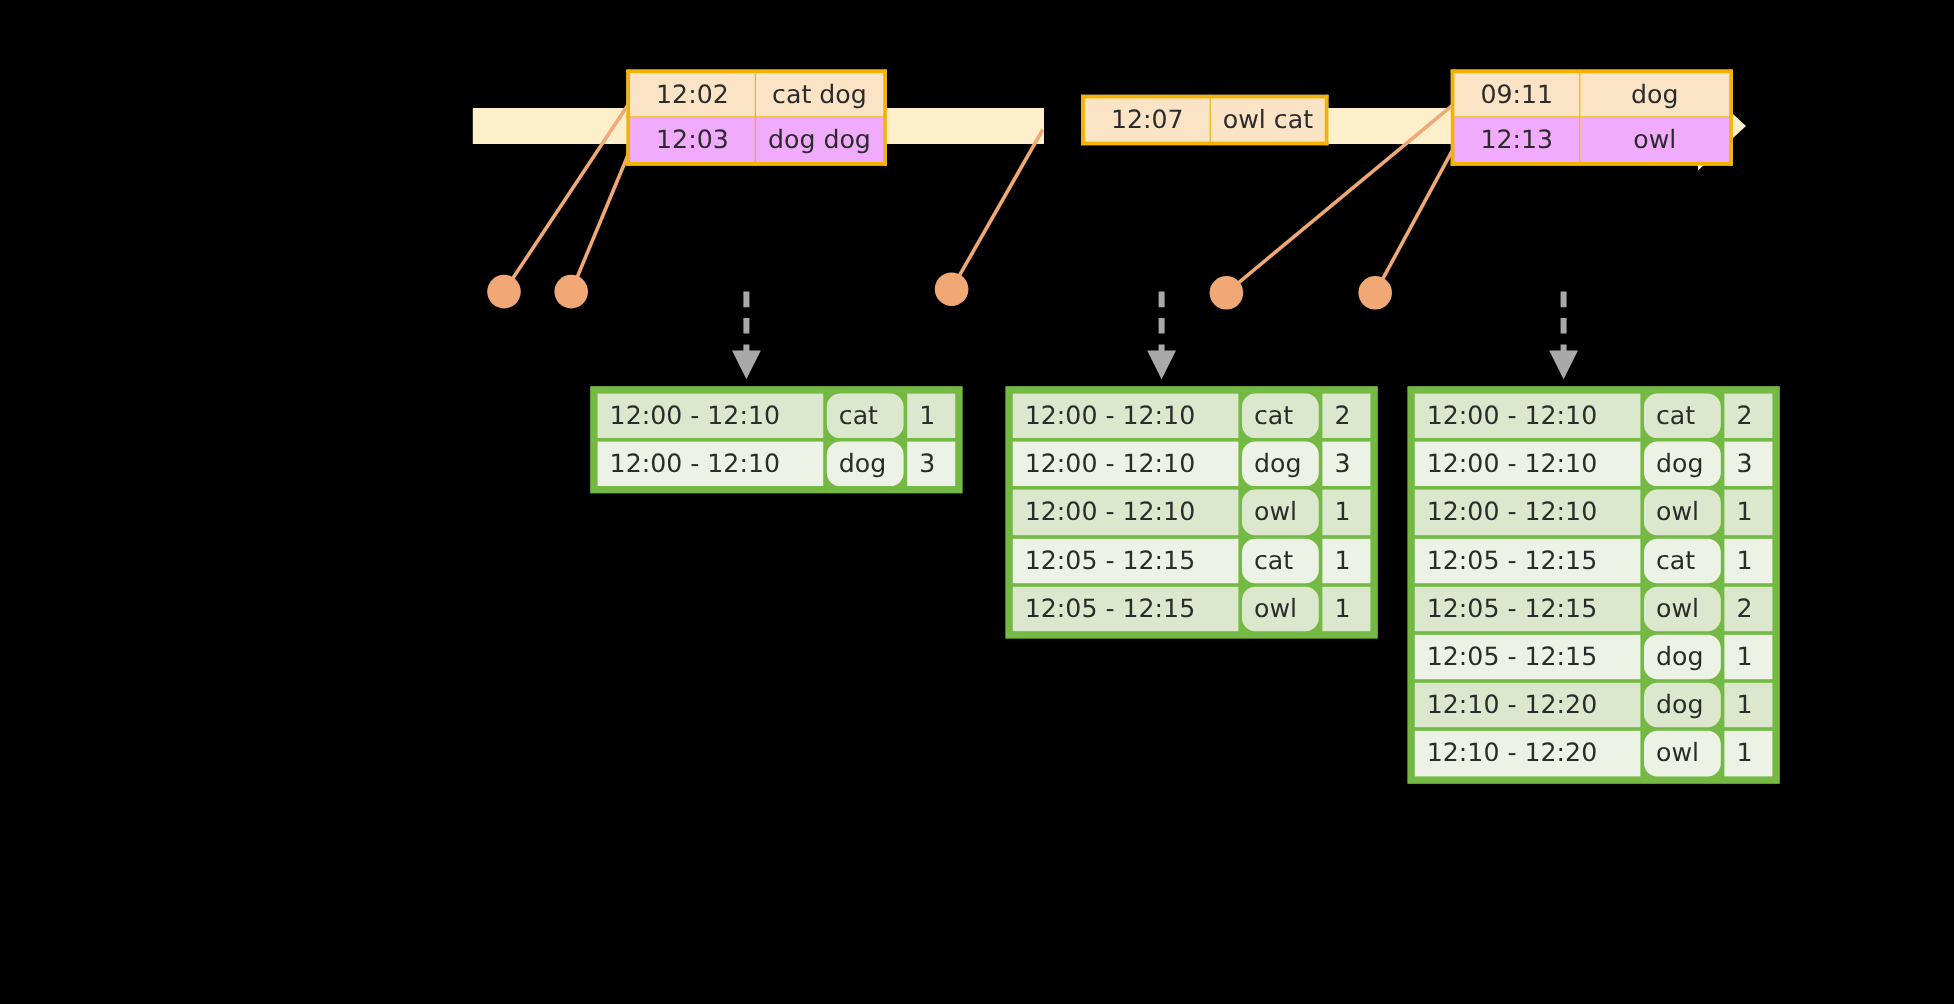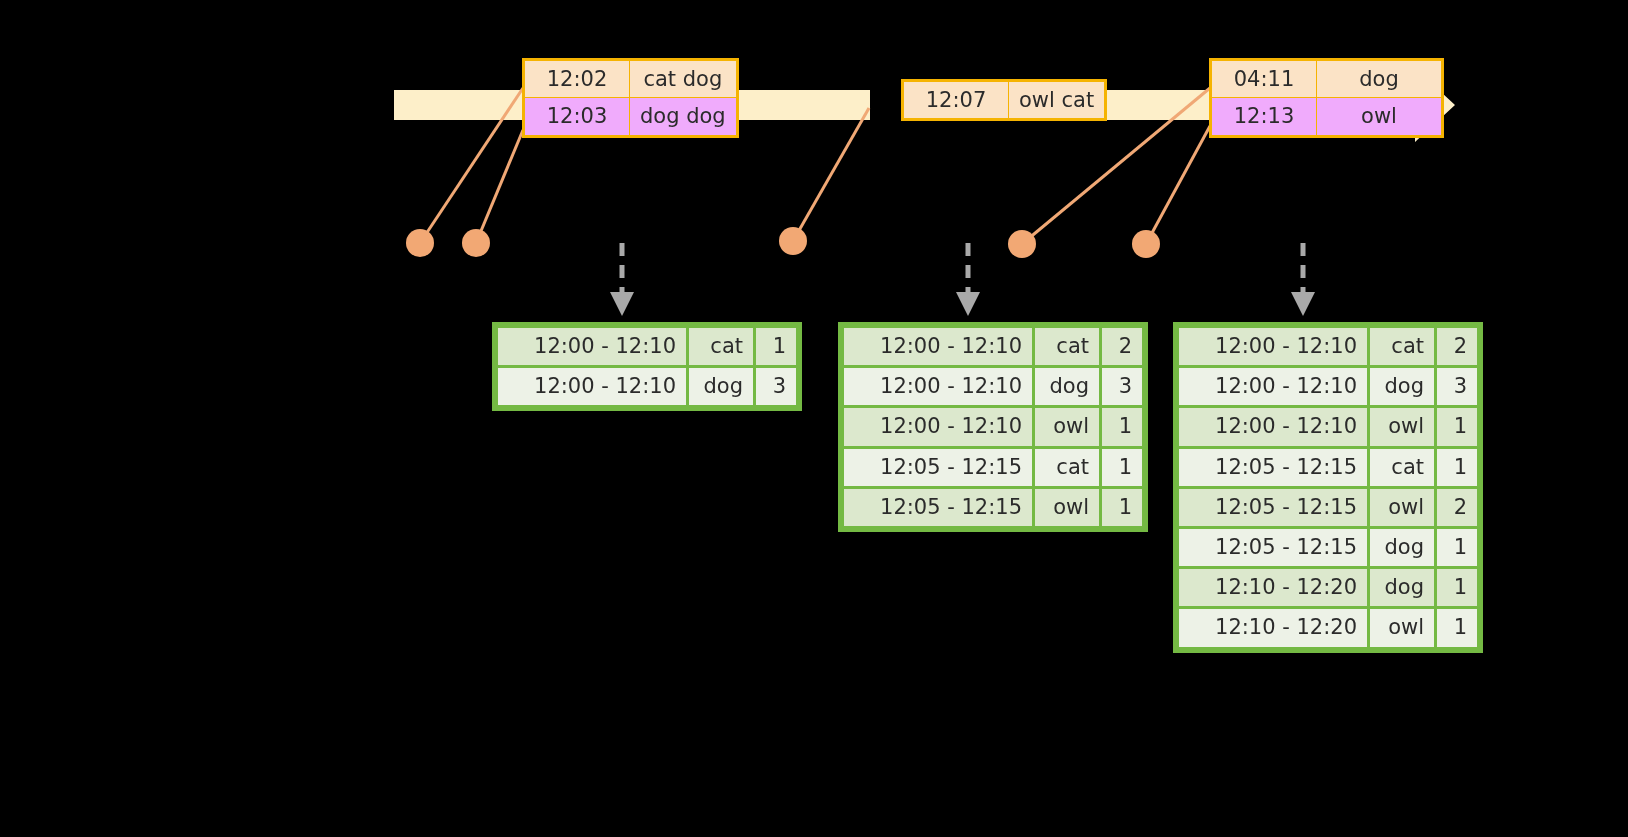--- a/index.html
+++ b/index.html
@@ -64,29 +64,29 @@
     position: absolute;
     border-collapse: separate;
     border-spacing: 3px;
     border: 3px solid #74B943;
     background: #74B943;
     font-family: "DejaVu Sans", sans-serif;
   }
   .agg-table td {
     color: #2b2b2b;
     font-size: 21px;
-    text-align: right;
+    text-align: left;
     padding: 6px 10px;
     white-space: nowrap;
     line-height: 1.2;
   }
   .agg-table tr.shade-a td { background: #DCE8CD; }
   .agg-table tr.shade-b td { background: #EDF2E7; }
   .agg-table td.agg-window { min-width: 168px; }
-  .agg-table td.agg-key { min-width: 44px; }
+  .agg-table td.agg-key { min-width: 44px; border-radius: 11px; }
   .agg-table td.agg-count { min-width: 20px; }
 </style>
 </head>
 <body>
 
 <div id="stage">
 
   <div class="timeline-bar" style="left:394px; top:90px; width:130px; height:30px;"></div>
   <div class="timeline-bar" style="left:700px; top:90px; width:170px; height:30px;"></div>
   <div class="timeline-bar" style="left:1030px; top:90px; width:180px; height:30px;"></div>
@@ -141,21 +141,21 @@
       <tr class="shade-a">
         <td class="ev-time">12:07</td>
         <td class="ev-words">owl cat</td>
       </tr>
     </tbody>
   </table>
 
   <table class="event-table" style="left:1209px; top:58px;">
     <tbody>
       <tr class="shade-a">
-        <td class="ev-time">04:11</td>
+        <td class="ev-time">09:11</td>
         <td class="ev-words" style="min-width:104px;">dog</td>
       </tr>
       <tr class="shade-b">
         <td class="ev-time">12:13</td>
         <td class="ev-words" style="min-width:104px;">owl</td>
       </tr>
     </tbody>
   </table>
 
   <table class="agg-table" style="left:492px; top:322px;">

